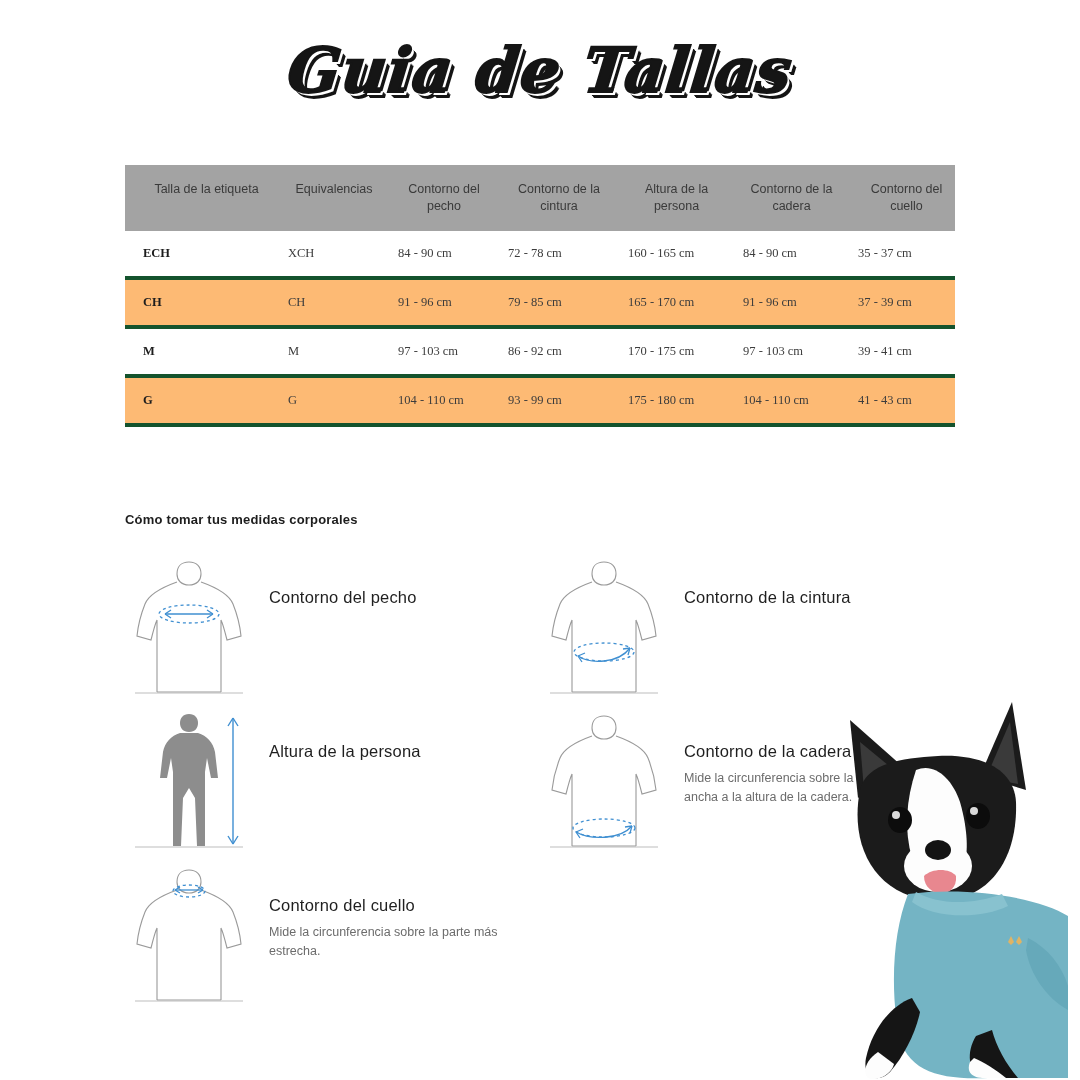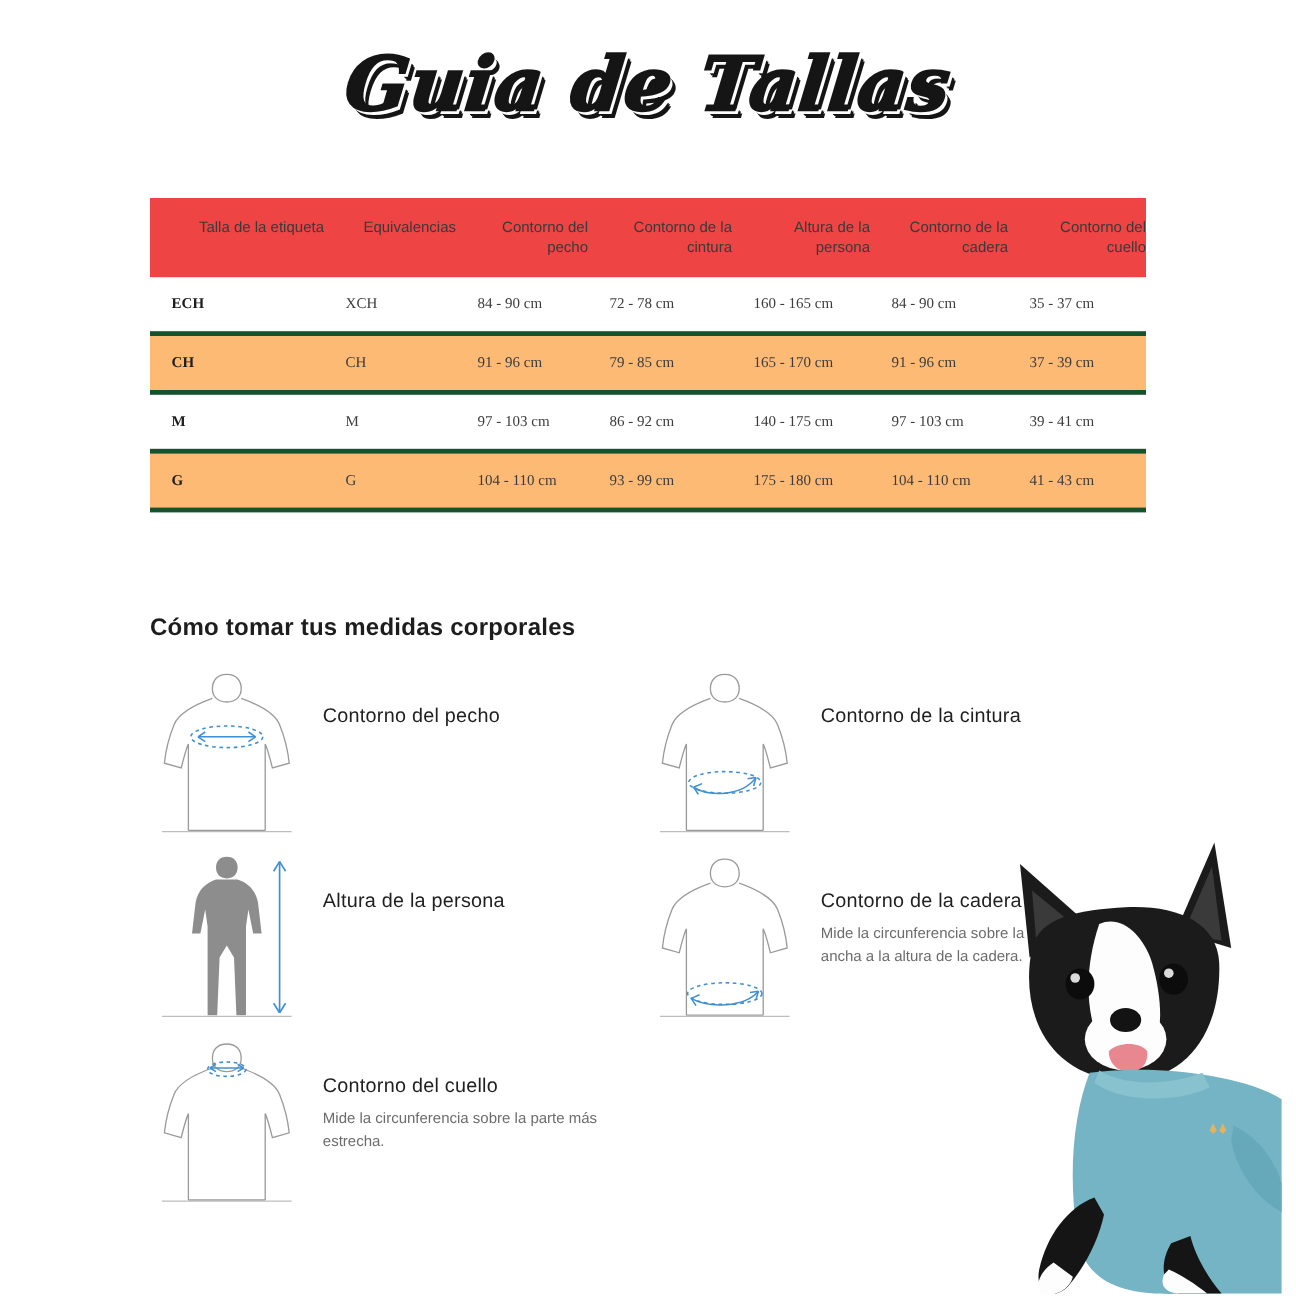--- a/index.html
+++ b/index.html
@@ -47,25 +47,25 @@
     top: 165px;
     left: 125px;
     width: 830px;
   }
   table.size-table {
     border-collapse: collapse;
     width: 830px;
     table-layout: fixed;
   }
   table.size-table th {
-    background: #ef4444;
+    background: #a3a3a3;
     font-size: 12.5px;
     font-weight: normal;
     color: #3a3a3a;
-    text-align: right;
+    text-align: center;
     padding: 16px 0 16px 18px;
     vertical-align: top;
     line-height: 1.35;
     border: none;
   }
   table.size-table td {
     font-size: 12.5px;
     color: #3c3c3c;
     padding: 15px 0 15px 18px;
     vertical-align: middle;
@@ -85,21 +85,21 @@
   table.size-table col.c3 { width: 120px; }
   table.size-table col.c4 { width: 115px; }
   table.size-table col.c5 { width: 115px; }
   table.size-table col.c6 { width: 115px; }
 
   
   .measure-title {
     position: absolute;
     top: 512px;
     left: 125px;
-    font-size: 20px;
+    font-size: 13px;
     font-weight: bold;
     color: #1d1d1d;
     letter-spacing: .2px;
     text-align: right;
   }
   .grid {
     position: absolute;
     top: 552px;
     left: 125px;
     width: 830px;
@@ -197,21 +197,21 @@
         <td>79 - 85 cm</td>
         <td>165 - 170 cm</td>
         <td>91 - 96 cm</td>
         <td>37 - 39 cm</td>
       </tr>
       <tr>
         <td class="label">M</td>
         <td>M</td>
         <td>97 - 103 cm</td>
         <td>86 - 92 cm</td>
-        <td>140 - 175 cm</td>
+        <td>170 - 175 cm</td>
         <td>97 - 103 cm</td>
         <td>39 - 41 cm</td>
       </tr>
       <tr class="alt">
         <td class="label">G</td>
         <td>G</td>
         <td>104 - 110 cm</td>
         <td>93 - 99 cm</td>
         <td>175 - 180 cm</td>
         <td>104 - 110 cm</td>

